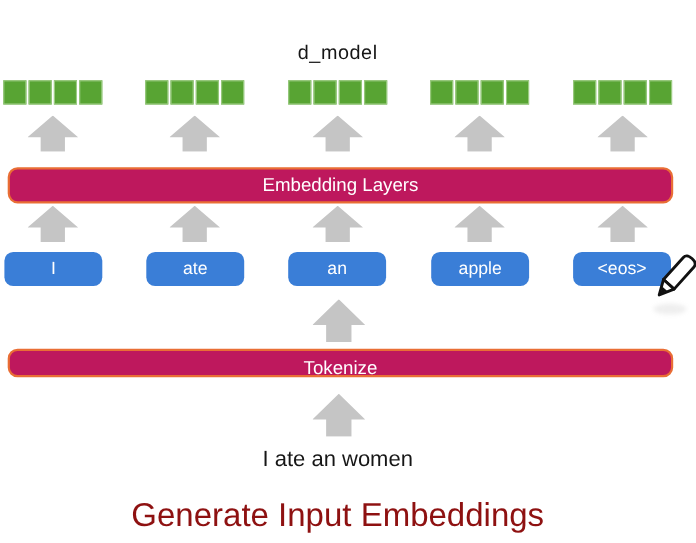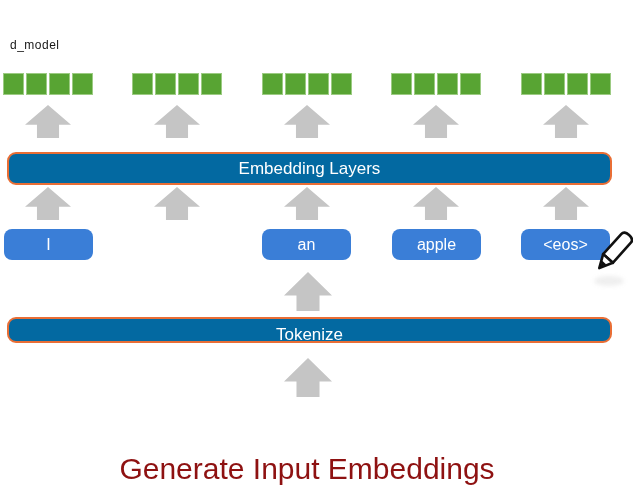--- a/index.html
+++ b/index.html
@@ -4,22 +4,22 @@
 <style>
   html,body{margin:0;padding:0;background:#ffffff;}
   #slide{
     position:relative;width:633px;height:494px;background:#ffffff;overflow:hidden;
     font-family:"Liberation Sans",sans-serif;
   }
   .abs{position:absolute;}
 
   
   .dmodel{
-    top:38px;left:0;width:614px;
-    font-size:12px;color:#161616;letter-spacing:.5px;margin-left:10px;
+    top:38px;left:0;width:614px;text-align:center;
+    font-size:18px;color:#161616;letter-spacing:.5px;
   }
 
   
   .vec-group{top:73px;height:22px;display:flex;gap:2px;}
   .vec-cell{
     width:21px;height:22px;box-sizing:border-box;
     background:#58a433;border:1px solid #9ccb82;
   }
 
   
@@ -28,21 +28,21 @@
     clip-path:polygon(50% 0%,100% 60%,74% 60%,74% 100%,26% 100%,26% 60%,0% 60%);
   }
   .arrow.small{width:46px;height:33px;}
   .arrow.big{width:48px;height:39px;}
   .row1{top:105px;}
   .row2{top:187px;}
 
   
   .bar{
     left:7px;width:605px;height:33px;box-sizing:border-box;
-    background:#0369a1;border:2px solid #e96e35;border-radius:9px;
+    background:#be185d;border:2px solid #e96e35;border-radius:9px;
     color:#ffffff;font-size:17px;text-align:center;line-height:30px;
   }
   .bar-embed{top:152px;}
   .bar-token{top:317px;height:26px;line-height:31px;}
 
   
   .token{
     top:229px;width:89px;height:31px;box-sizing:border-box;
     background:#3a7ed7;border-radius:8px;
     color:#ffffff;font-size:16px;text-align:center;line-height:31px;
@@ -120,35 +120,37 @@
 
   <div class="abs bar bar-embed">Embedding Layers</div>
 
   <div class="abs arrow small row2 c1"></div>
   <div class="abs arrow small row2 c2"></div>
   <div class="abs arrow small row2 c3"></div>
   <div class="abs arrow small row2 c4"></div>
   <div class="abs arrow small row2 c5"></div>
 
   <div class="abs token c1">I</div>
+  <div class="abs token c2">ate</div>
   <div class="abs token c3">an</div>
   <div class="abs token c5">&lt;eos&gt;</div>
   <div class="abs token c4">apple</div>
 
   <svg class="abs pencil" width="46" height="50" viewBox="0 0 46 50">
     <g transform="rotate(42 23 27)">
       <path d="M16.5 6 Q16.5 1.5 23 1.5 Q29.5 1.5 29.5 6 L29.5 33 L16.5 33 Z" fill="#ffffff" stroke="#111111" stroke-width="2.6" stroke-linejoin="round"></path>
       <path d="M16.5 33 L29.5 33 L23 46 Z" fill="#ffffff" stroke="#111111" stroke-width="2.6" stroke-linejoin="round"></path>
       <path d="M20.2 38.5 L25.8 38.5 L23 44.5 Z" fill="#111111"></path>
     </g>
   </svg>
   <div class="abs smudge"></div>
 
   <div class="abs arrow big arrow-mid"></div>
 
   <div class="abs bar bar-token">Tokenize</div>
 
   <div class="abs arrow big arrow-bottom"></div>
 
+  <div class="abs sentence">I ate an women</div>
 
   <div class="abs main-title">Generate Input Embeddings</div>
 
 </div>
 
 </body></html>

